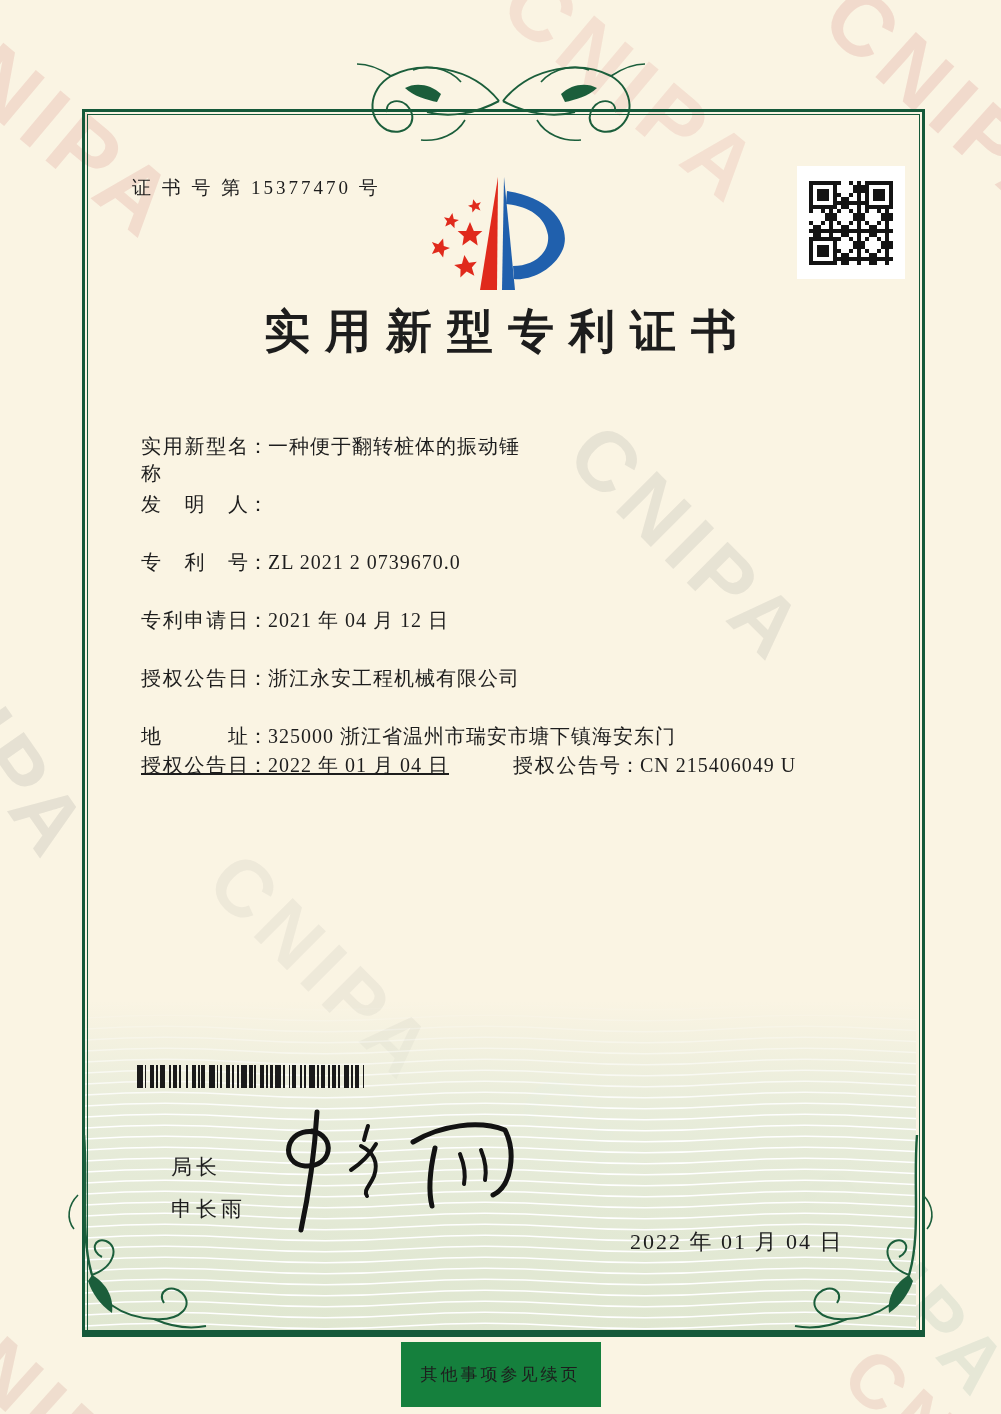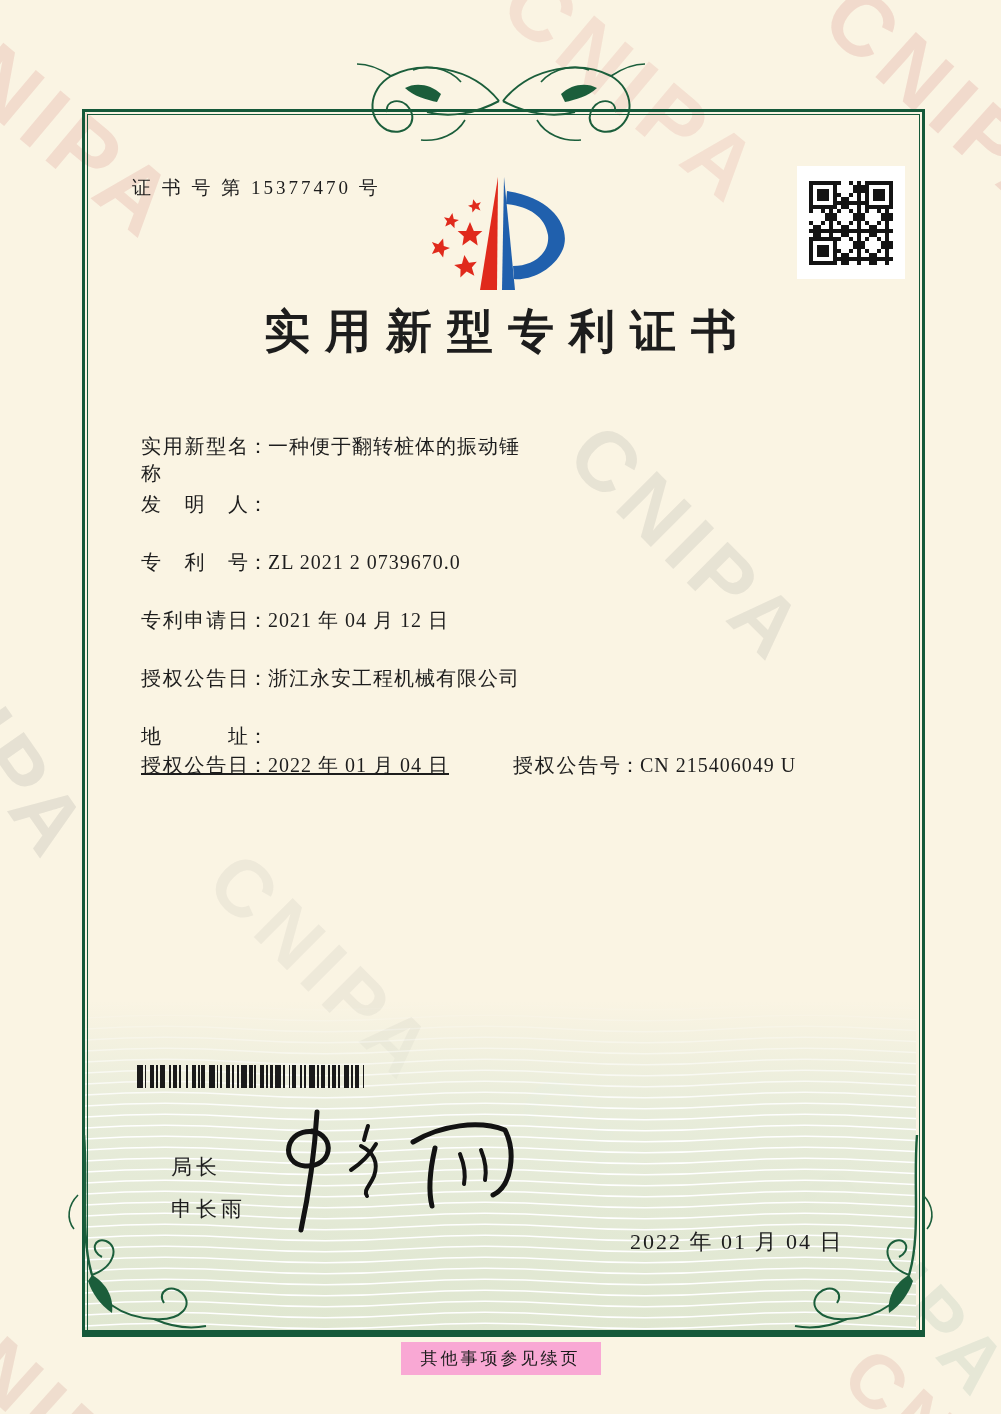--- a/index.html
+++ b/index.html
@@ -61,21 +61,21 @@
   .barcode b{display:block;background:#1a1a1a;}
   .barcode s{display:block;}
 
   .director{position:absolute;left:143px;top:1146px;
             font-family:"Liberation Sans","DejaVu Sans",sans-serif;
             font-size:21px;line-height:42px;letter-spacing:4px;margin-left:28px;}
   .signature{position:absolute;left:255px;top:1100px;}
   .issue-date{position:absolute;left:630px;top:1227px;font-size:22px;letter-spacing:2px;}
   .pagenum{position:absolute;left:0;top:1290px;width:100%;text-align:center;font-size:17px;letter-spacing:2px;}
   .note{position:absolute;left:50%;top:1342px;transform:translateX(-50%);
-        background:#f9a8d4;padding:5px 20px;font-size:17px;letter-spacing:3px;white-space:nowrap;}
+        background:#15803d;padding:21px 20px;font-size:17px;letter-spacing:3px;white-space:nowrap;}
   .orn{position:absolute;pointer-events:none;}
   .orn-tr{transform:scaleX(-1);}
 </style>
 </head>
 <body>
 
 <div class="page">
 
   <span class="wm wm1">CNIPA</span>
   <span class="wm wm2">CNIPA</span>
@@ -624,20 +624,21 @@
     <span class="fvalue">2021 年 04 月 12 日</span>
   </div>
   <div class="frow fr5">
     <span class="flabel">授权公告日</span>
       <span>：</span>
     <span class="fvalue">浙江永安工程机械有限公司</span>
   </div>
   <div class="frow fr6">
     <span class="flabel">地址</span>
       <span>：</span>
+    <span class="fvalue">325000 浙江省温州市瑞安市塘下镇海安东门</span>
   </div>
   <div class="frow fr7">
     <span class="flabel">授权公告日</span>
       <span>：</span>
     <span class="fvalue">2022 年 01 月 04 日</span>
     <span class="grant2">
       <span class="flabel">授权公告号</span>
         <span>：</span>
       <span class="fvalue">CN 215406049 U</span>
     </span>

